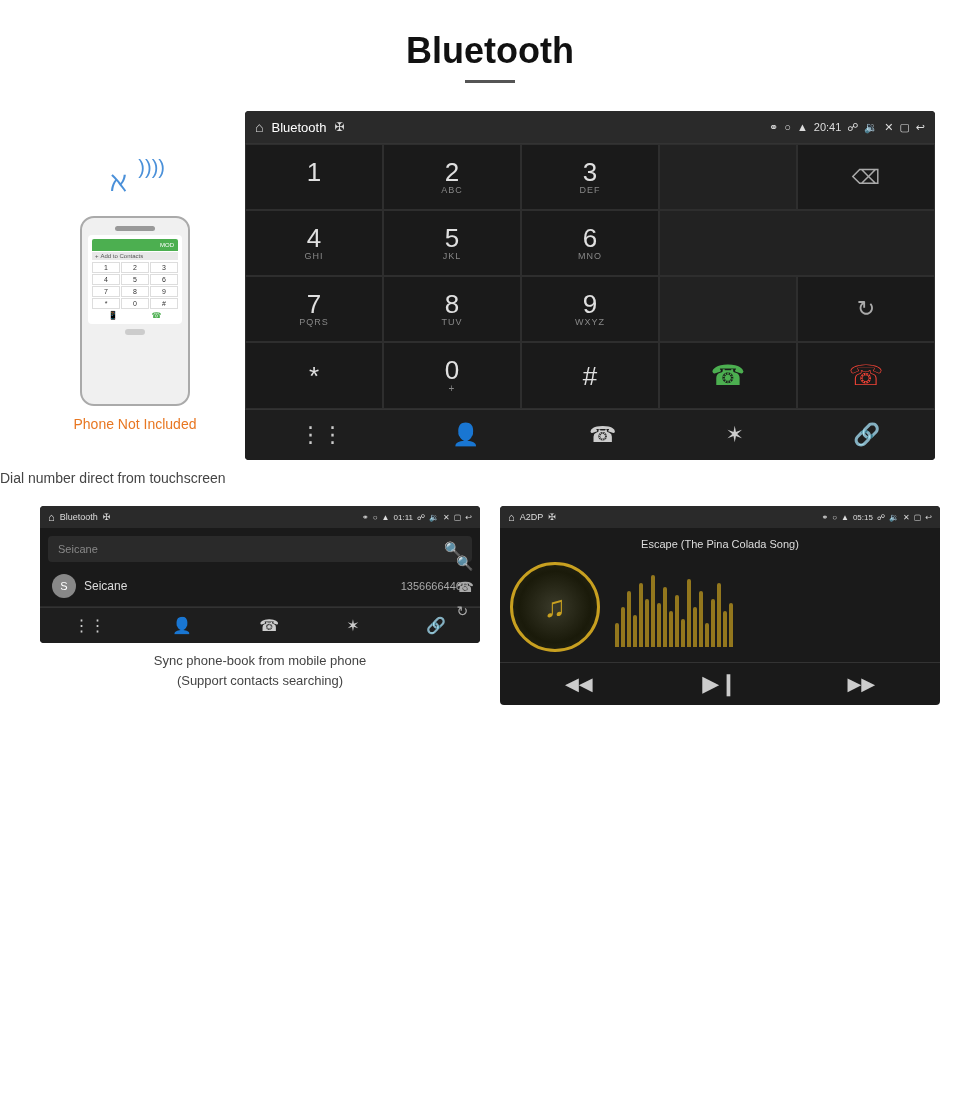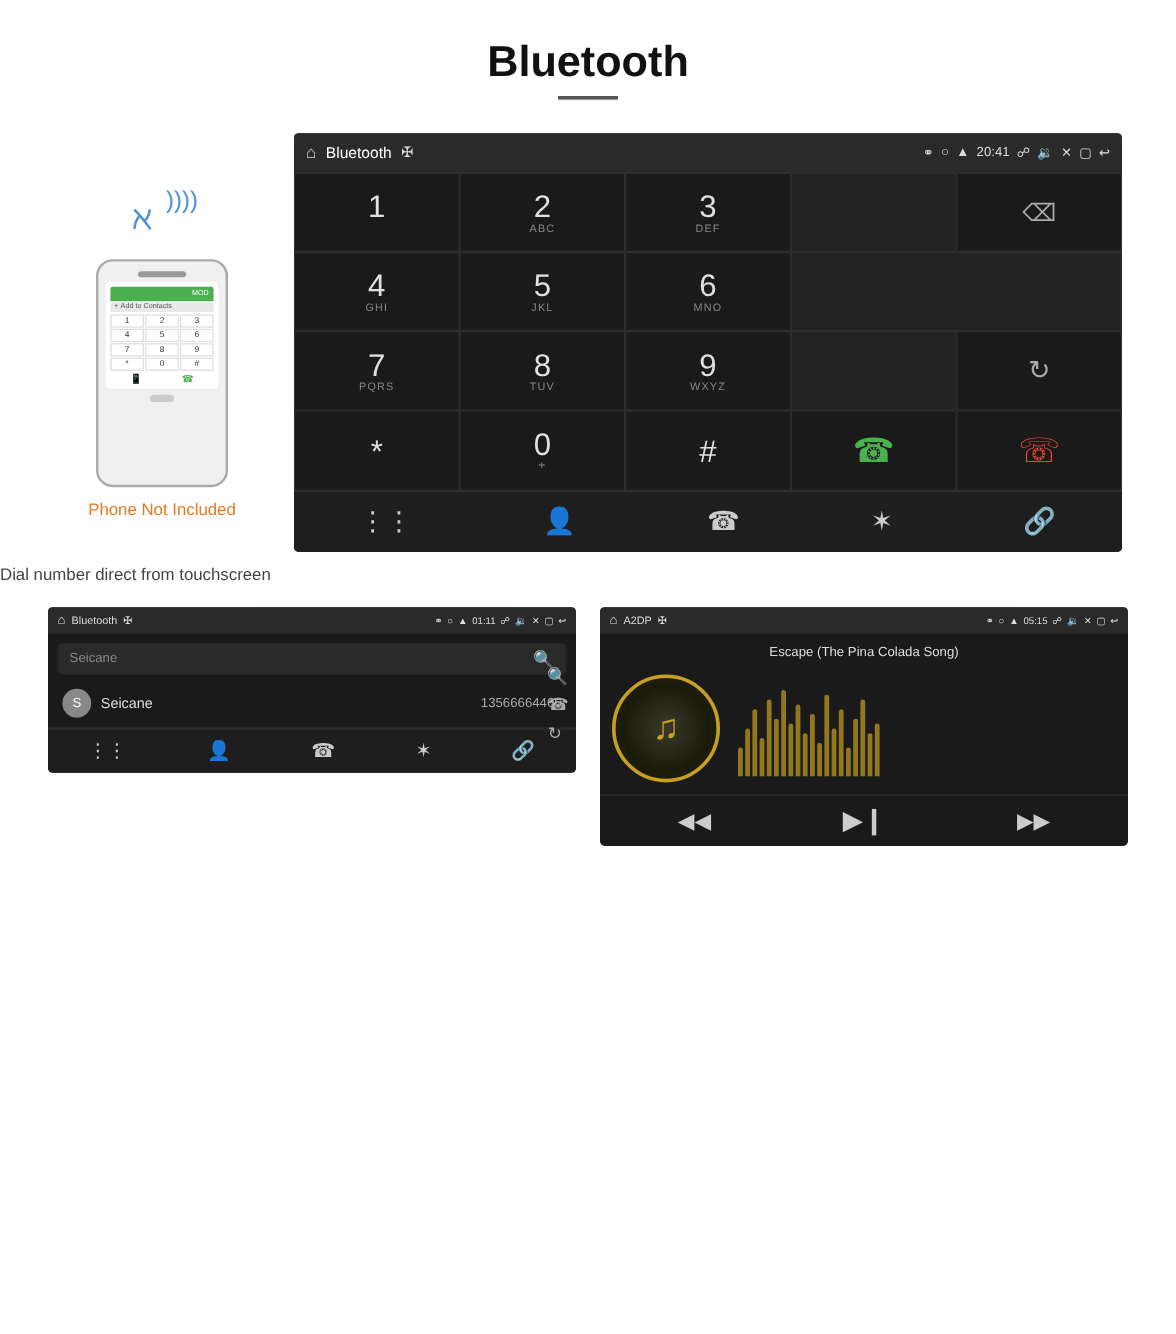--- a/index.html
+++ b/index.html
@@ -578,20 +578,24 @@
         </div>
       </div>
 
       <div class="mini-toolbar">
         <span class="mini-toolbar-icon">⋮⋮</span>
         <span class="mini-toolbar-icon active" style="color:#e87722;">👤</span>
         <span class="mini-toolbar-icon">☎</span>
         <span class="mini-toolbar-icon">✶</span>
         <span class="mini-toolbar-icon">🔗</span>
       </div>
+    </div>
+    <div class="bottom-caption">
+      <span>Sync phone-book from mobile phone</span><br>
+      <span>(Support contacts searching)</span>
     </div>
   </div>
 
   <div class="bottom-item">
     <div class="mini-screen">
 
       <div class="mini-statusbar">
         <div class="mini-statusbar-left">
           <span style="font-size:11px;">⌂</span>
           <span>A2DP</span>

